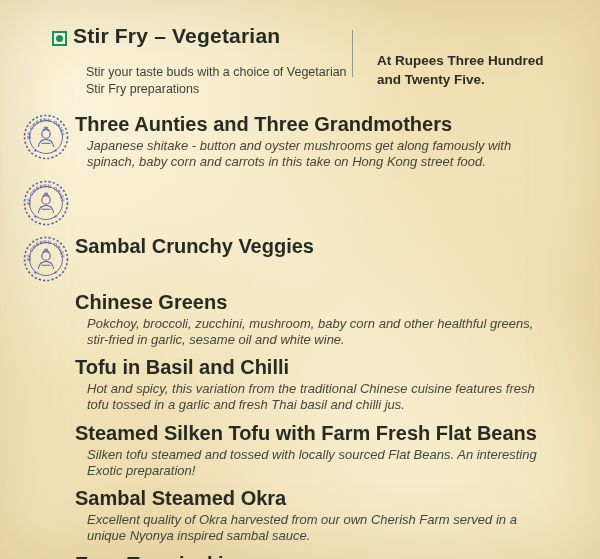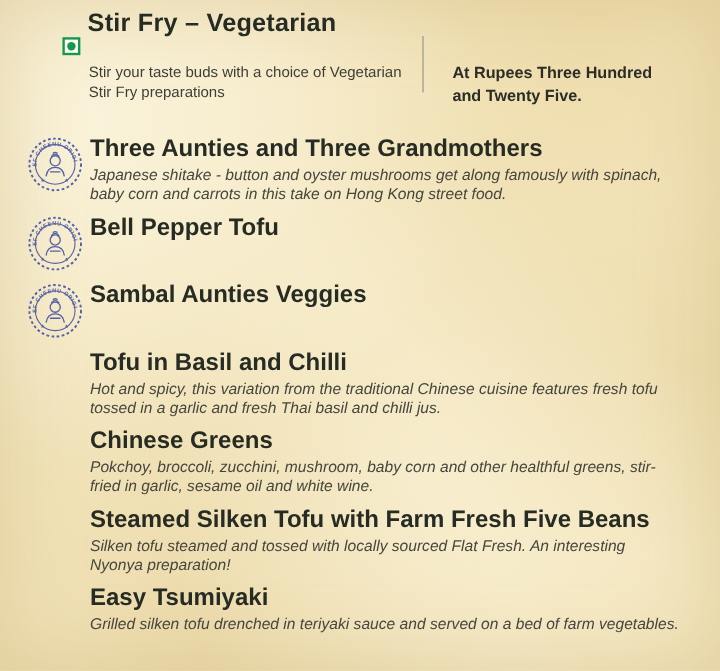--- a/index.html
+++ b/index.html
@@ -26,25 +26,25 @@
   
   .veg-box {
     position: absolute; left: 52px; top: 31px;
     width: 15px; height: 15px;
     border: 2px solid #14994c; background: #fffef6;
     display: flex; align-items: center; justify-content: center;
   }
   .veg-dot { width: 7px; height: 7px; border-radius: 50%; background: #14994c; }
 
   .page-title {
-    position: absolute; left: 73px; top: 8px; margin: 0;
+    position: absolute; left: 73px; top: 24px; margin: 0;
     font-size: 21px; font-weight: 700; letter-spacing: .2px; color: #262b23;
   }
   .page-subtitle {
-    position: absolute; left: 74px; top: 52px; margin: 0;
+    position: absolute; left: 74px; top: 52px; margin: 12px;
     width: 272px; font-size: 12.5px; line-height: 1.32; color: #3d3f36;
   }
   .header-divider {
     position: absolute; left: 352px; top: 30px;
     width: 1px; height: 47px; background: #98988d;
   }
   .price-note {
     position: absolute; left: 377px; top: 52px; margin: 0;
     width: 192px; font-size: 13.5px; font-weight: 700;
     line-height: 1.38; color: #2b2d26;
@@ -54,21 +54,21 @@
   .menu { position: absolute; left: 22px; top: 112px; right: 20px; }
   .item { display: flex; align-items: flex-start; margin-bottom: 7px; }
   .icon-col { flex: 0 0 53px; width: 53px; }
   .badge { width: 48px; height: 48px; display: block; margin-top: 1px; }
   .text-col { flex: 1; max-width: 492px; }
   .item-title {
     margin: 0; font-size: 20px; font-weight: 700;
     line-height: 1.2; color: #262b23;
   }
   .item-desc {
-    margin: 2px 0 0; font-size: 13px; font-style: italic;
+    margin: 2px 12px 0; font-size: 13px; font-style: italic;
     line-height: 1.25; color: #45463d;
   }
 </style>
 </head>
 <body>
 
 <div class="page">
 
   <span class="veg-box">
       <span class="veg-dot"></span>
@@ -120,21 +120,20 @@
             <path d="M21 17.2 Q24 13.8 27 17.2"></path>
             <path d="M22.4 14.6 Q24 13.4 25.6 14.6"></path>
             <path d="M16.5 33.5 Q17.5 26.5 24 26.5 Q30.5 26.5 31.5 33.5"></path>
             <path d="M20 30.2 L28 30.2"></path>
           </g>
           <text x="11.5" y="38.5" font-size="4.4" fill="#5360a8">★</text>
           <text x="31.5" y="38.5" font-size="4.4" fill="#5360a8">★</text>
         </svg>
       </div>
       <div class="text-col">
-        <h2 class="item-title">Bell Pepper Tofu</h2>
       </div>
     </div>
 
     <div class="item">
       <div class="icon-col">
         <svg class="badge" viewBox="0 0 48 48">
           <circle cx="24" cy="24" r="21.5" fill="none" stroke="#5360a8" stroke-width="1.6" stroke-dasharray="2.2 2.1"></circle>
           <circle cx="24" cy="24" r="16.5" fill="none" stroke="#5360a8" stroke-width="0.9"></circle>
           <path id="arc-c" d="M 8.5 24 A 15.5 15.5 0 0 1 39.5 24" fill="none" stroke="none"></path>
           <text font-size="4.6" font-weight="bold" fill="#5360a8" letter-spacing="0.5">
@@ -145,48 +144,55 @@
             <path d="M21 17.2 Q24 13.8 27 17.2"></path>
             <path d="M22.4 14.6 Q24 13.4 25.6 14.6"></path>
             <path d="M16.5 33.5 Q17.5 26.5 24 26.5 Q30.5 26.5 31.5 33.5"></path>
             <path d="M20 30.2 L28 30.2"></path>
           </g>
           <text x="11.5" y="38.5" font-size="4.4" fill="#5360a8">★</text>
           <text x="31.5" y="38.5" font-size="4.4" fill="#5360a8">★</text>
         </svg>
       </div>
       <div class="text-col">
-        <h2 class="item-title">Sambal Aunties Veggies</h2>
+        <h2 class="item-title">Sambal Crunchy Veggies</h2>
+      </div>
+    </div>
+
+    <div class="item">
+      <div class="icon-col"></div>
+      <div class="text-col">
+        <h2 class="item-title">Chinese Greens</h2>
+        <p class="item-desc">Pokchoy, broccoli, zucchini, mushroom, baby corn and other healthful greens, stir-fried in garlic, sesame oil and white wine.</p>
       </div>
     </div>
 
     <div class="item">
       <div class="icon-col"></div>
       <div class="text-col">
         <h2 class="item-title">Tofu in Basil and Chilli</h2>
         <p class="item-desc">Hot and spicy, this variation from the traditional Chinese cuisine features fresh tofu tossed in a garlic and fresh Thai basil and chilli jus.</p>
       </div>
     </div>
 
     <div class="item">
       <div class="icon-col"></div>
       <div class="text-col">
-        <h2 class="item-title">Chinese Greens</h2>
-        <p class="item-desc">Pokchoy, broccoli, zucchini, mushroom, baby corn and other healthful greens, stir-fried in garlic, sesame oil and white wine.</p>
-      </div>
-    </div>
-
-    <div class="item">
-      <div class="icon-col"></div>
-      <div class="text-col">
-        <h2 class="item-title">Steamed Silken Tofu with Farm Fresh Five Beans</h2>
-        <p class="item-desc">Silken tofu steamed and tossed with locally sourced Flat Fresh. An interesting Nyonya preparation!</p>
-      </div>
-    </div>
-
+        <h2 class="item-title">Steamed Silken Tofu with Farm Fresh Flat Beans</h2>
+        <p class="item-desc">Silken tofu steamed and tossed with locally sourced Flat Beans. An interesting Exotic preparation!</p>
+      </div>
+    </div>
+
+    <div class="item">
+      <div class="icon-col"></div>
+      <div class="text-col">
+        <h2 class="item-title">Sambal Steamed Okra</h2>
+        <p class="item-desc">Excellent quality of Okra harvested from our own Cherish Farm served in a unique Nyonya inspired sambal sauce.</p>
+      </div>
+    </div>
 
     <div class="item">
       <div class="icon-col"></div>
       <div class="text-col">
         <h2 class="item-title">Easy Tsumiyaki</h2>
         <p class="item-desc">Grilled silken tofu drenched in teriyaki sauce and served on a bed of farm vegetables.</p>
       </div>
     </div>
 
   </main>

